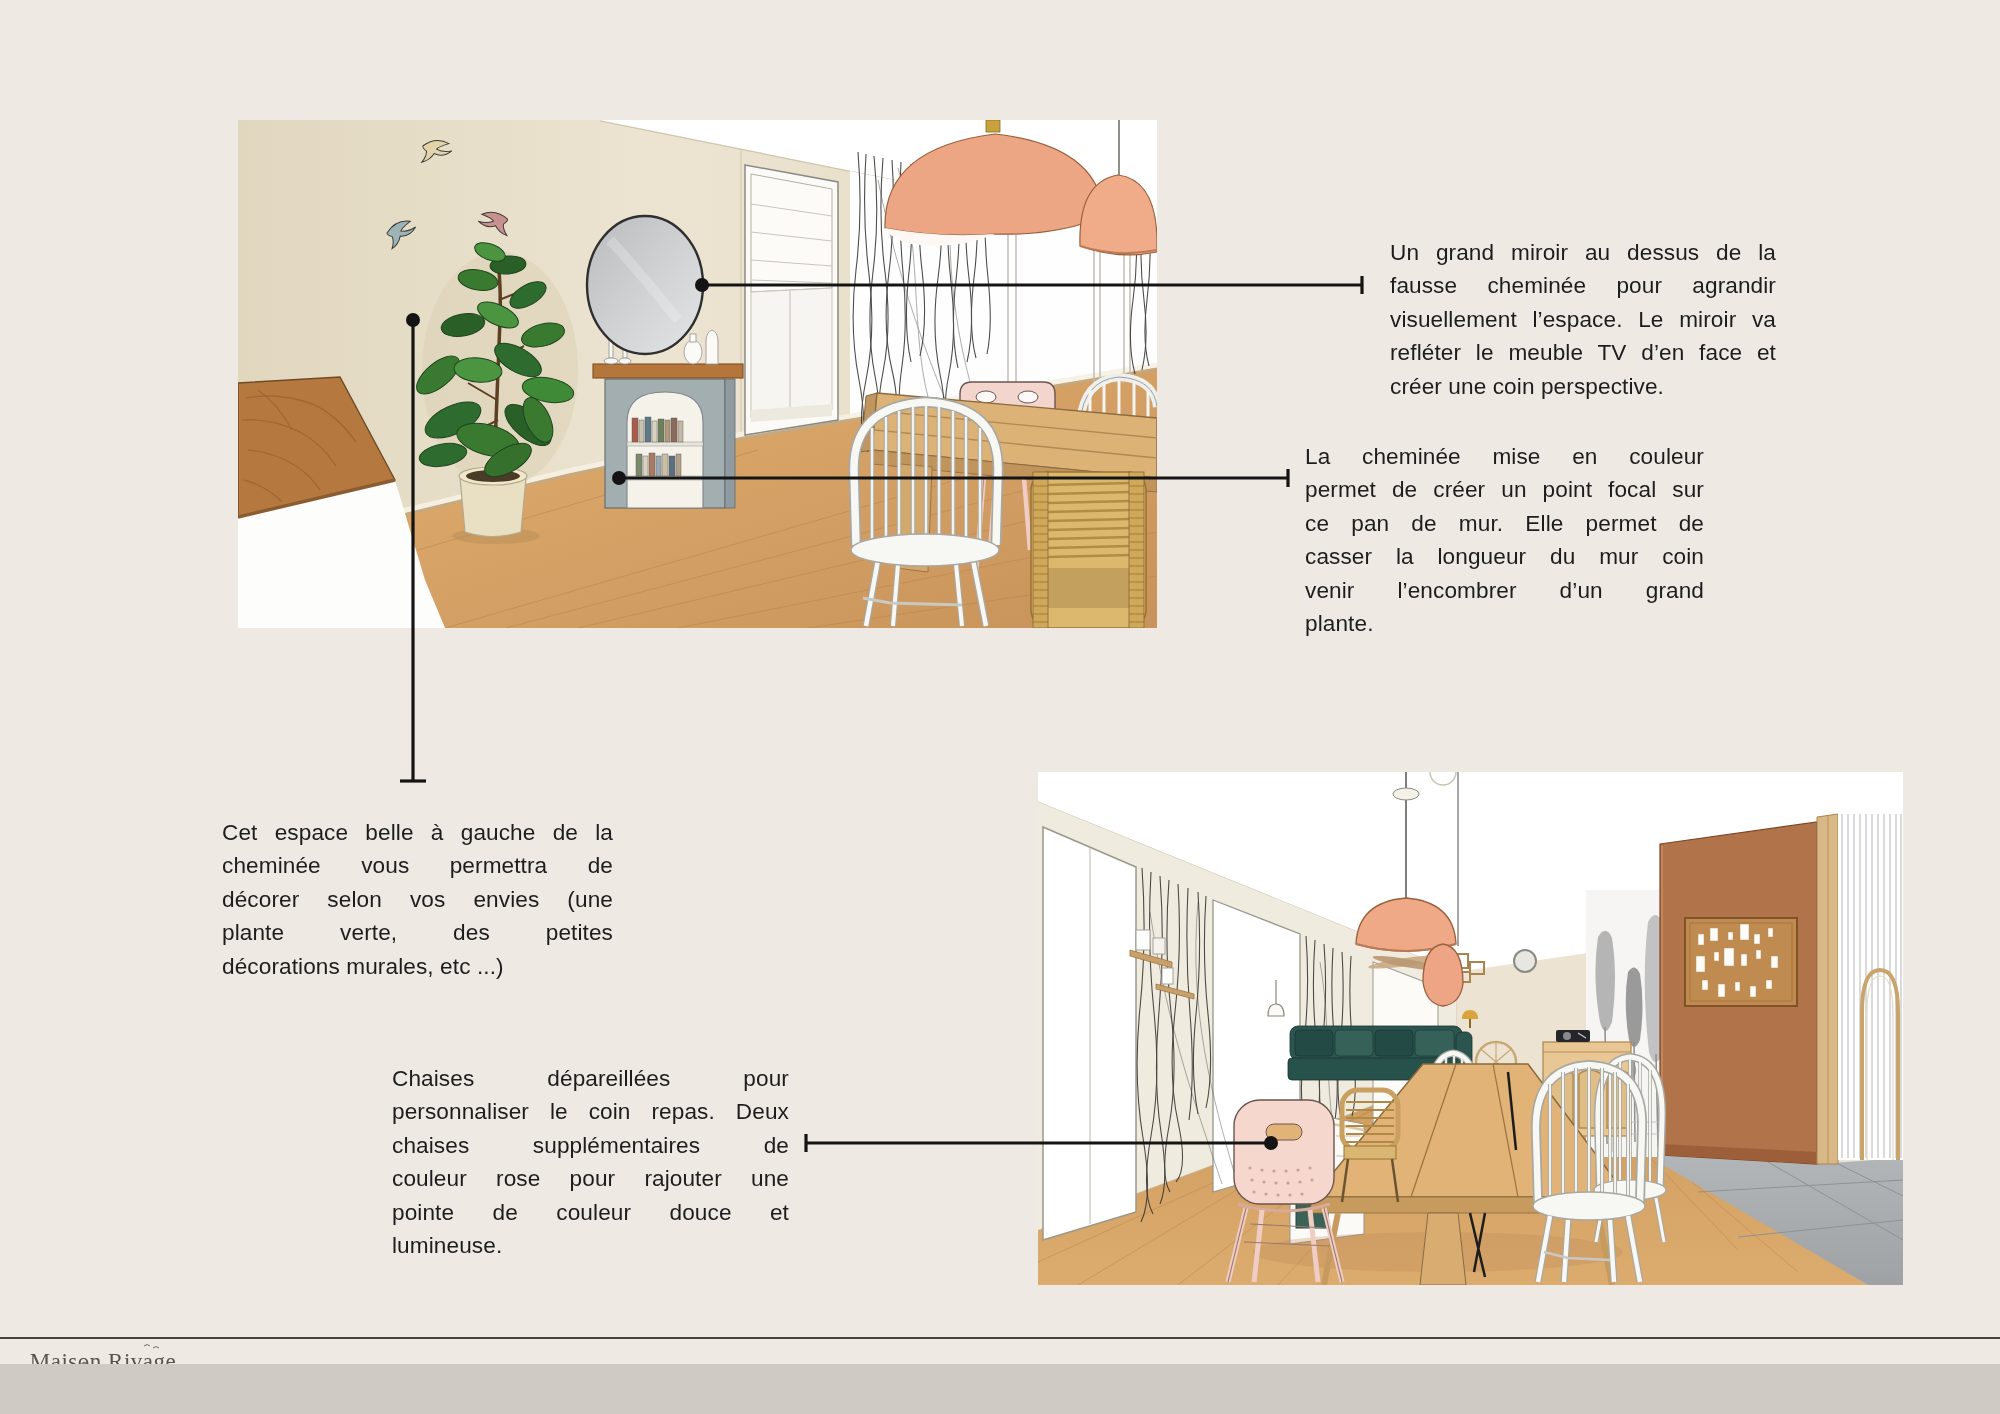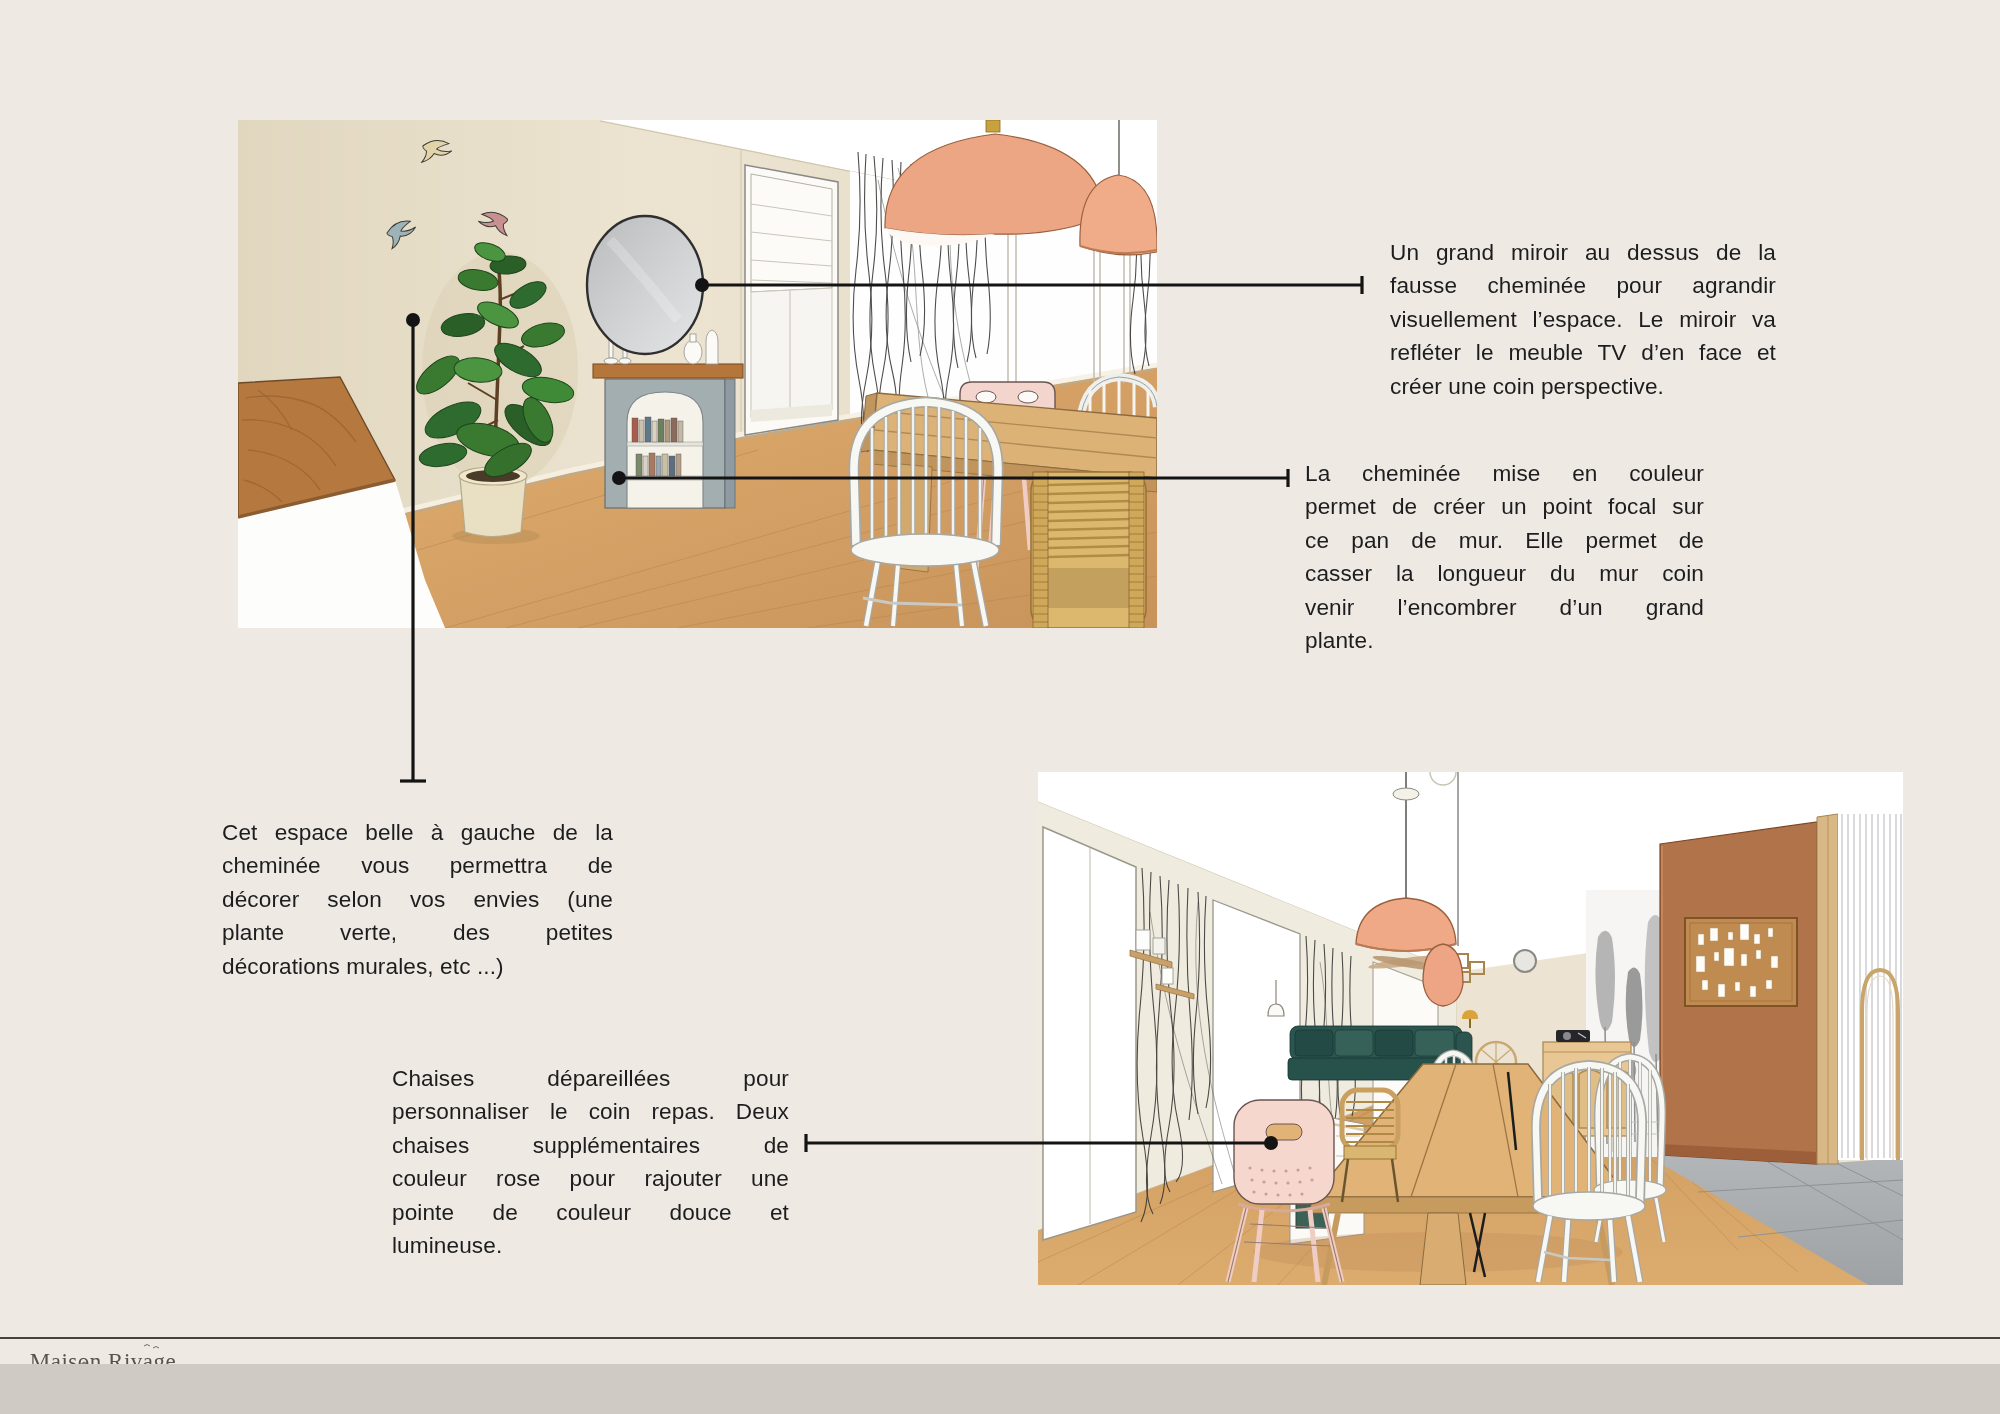--- a/index.html
+++ b/index.html
@@ -686,21 +686,21 @@
   </svg>
 
   <div class="note" style="left:1390px;top:236px;width:386px">
       <div class="jl">Un grand miroir au dessus de la</div>
       <div class="jl">fausse cheminée pour agrandir</div>
       <div class="jl">visuellement l’espace. Le miroir va</div>
       <div class="jl">refléter le meuble TV d’en face et</div>
       <div class="jl last">créer une coin perspective.</div>
     </div>
 
-  <div class="note" style="left:1305px;top:457px;width:399px">
+  <div class="note" style="left:1305px;top:440px;width:399px">
       <div class="jl">La cheminée mise en couleur</div>
       <div class="jl">permet de créer un point focal sur</div>
       <div class="jl">ce pan de mur. Elle permet de</div>
       <div class="jl">casser la longueur du mur coin</div>
       <div class="jl">venir l’encombrer d’un grand</div>
       <div class="jl last">plante.</div>
     </div>
 
   <div class="note" style="left:222px;top:816px;width:391px">
       <div class="jl">Cet espace belle à gauche de la</div>

